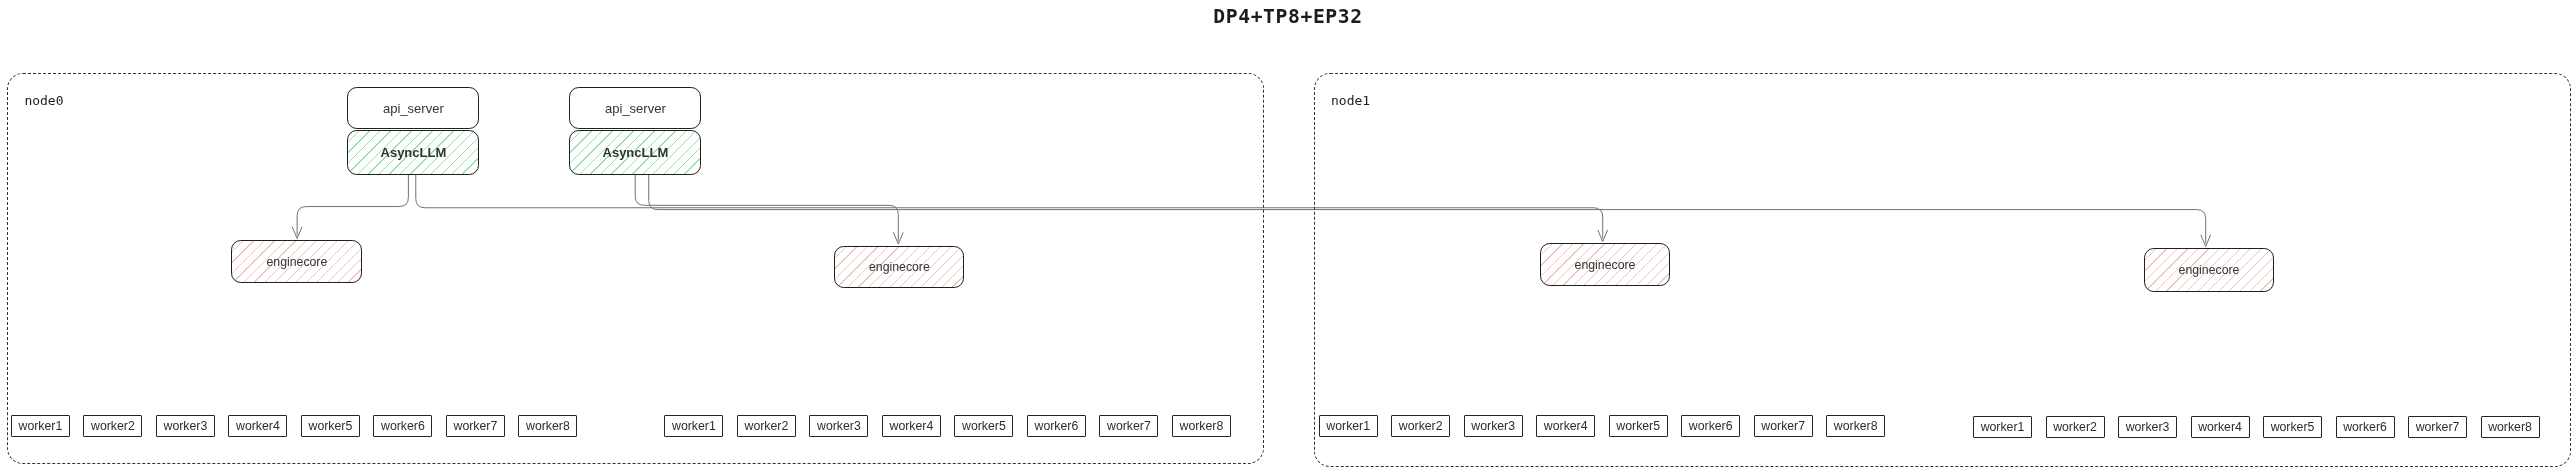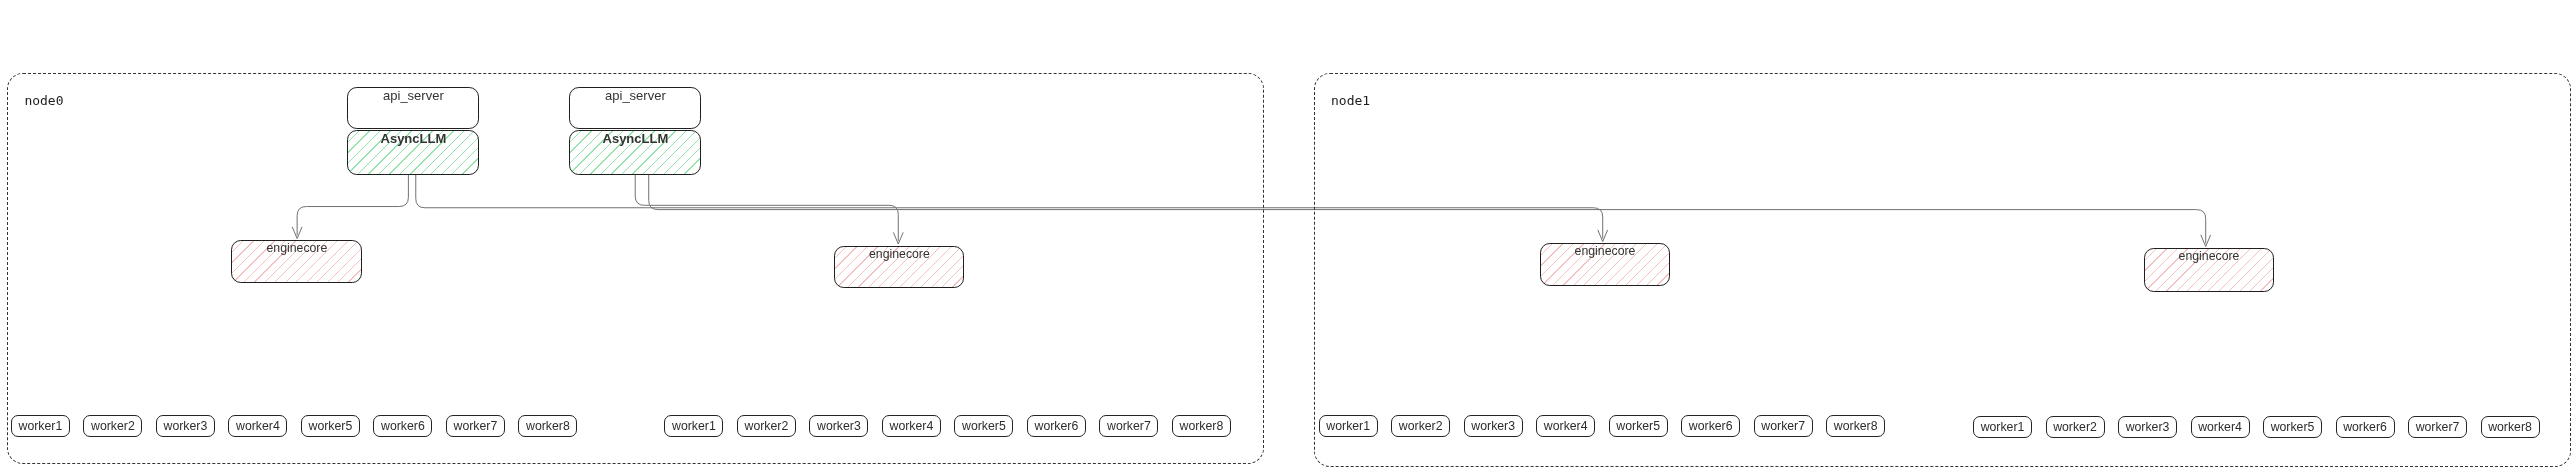--- a/index.html
+++ b/index.html
@@ -24,21 +24,21 @@
     border-radius:16px;
     background:transparent;
   }
   .node-label{
     position:absolute;left:16px;top:18.5px;
     font-family:"DejaVu Sans Mono", monospace;
     font-size:13px;color:#1d1d1d;
   }
   .box{
     position:absolute;
-    display:flex;align-items:flex-start;justify-content:center;
+    display:flex;align-items:center;justify-content:center;
     background:#ffffff;
     border:1.5px solid #1f1f1f;
     border-radius:9.8px;
     font-size:13px;color:#333333;
     box-sizing:border-box;
   }
   .hatch-green{
     background:
       repeating-linear-gradient(135deg, rgba(143,224,166,0.95) 0px, rgba(143,224,166,0.95) 1px, transparent 1px, transparent 7.4px),
       #ffffff;
@@ -51,38 +51,39 @@
   }
   .worker-group{
     position:absolute;
     display:flex;gap:13.5px;
   }
   .worker{
     width:59px;height:22px;
     display:flex;align-items:center;justify-content:center;
     background:#ffffff;
     border:1.2px solid #242424;
-    border-radius:7px;
+    border-radius:1px;
     font-size:12.3px;color:#2d2d2d;
     box-sizing:border-box;
     flex:0 0 auto;
   }
   svg.edges{
     position:absolute;left:0;top:0;
     pointer-events:none;
   }
   svg.edges path, svg.edges polyline{
     fill:none;stroke:#6f6f6f;stroke-width:1.6px;
   }
 </style>
 </head>
 <body>
 
 <div class="canvas">
 
+  <div class="title">DP4+TP8+EP32</div>
 
   <svg class="edges" width="2576" height="469" viewBox="0 0 4188 763">
     <g>
       <path d="M663,282 L663,321 Q663,336 648,336 L497,336 Q482,336 482,351 L482,383"></path>
       <polyline points="474,369 482,388 490,369"></polyline>
     </g>
     <g>
       <path d="M675,282 L675,323 Q675,338 690,338 L2591,338 Q2606,338 2606,353 L2606,388"></path>
       <polyline points="2598,374 2606,393 2614,374"></polyline>
     </g>

